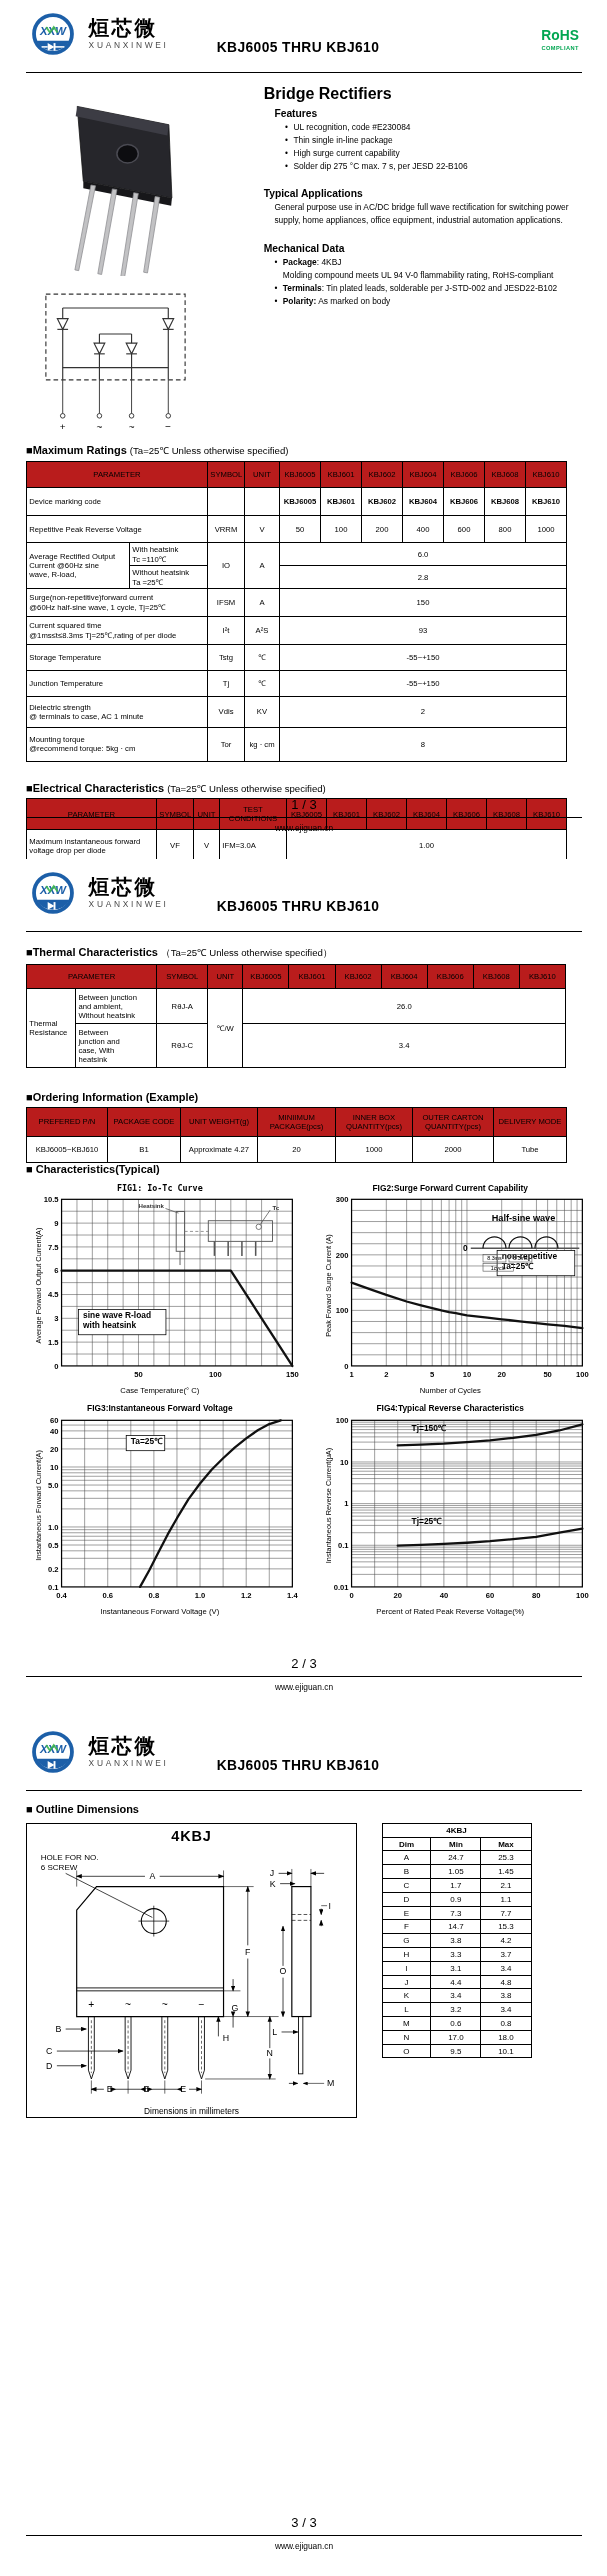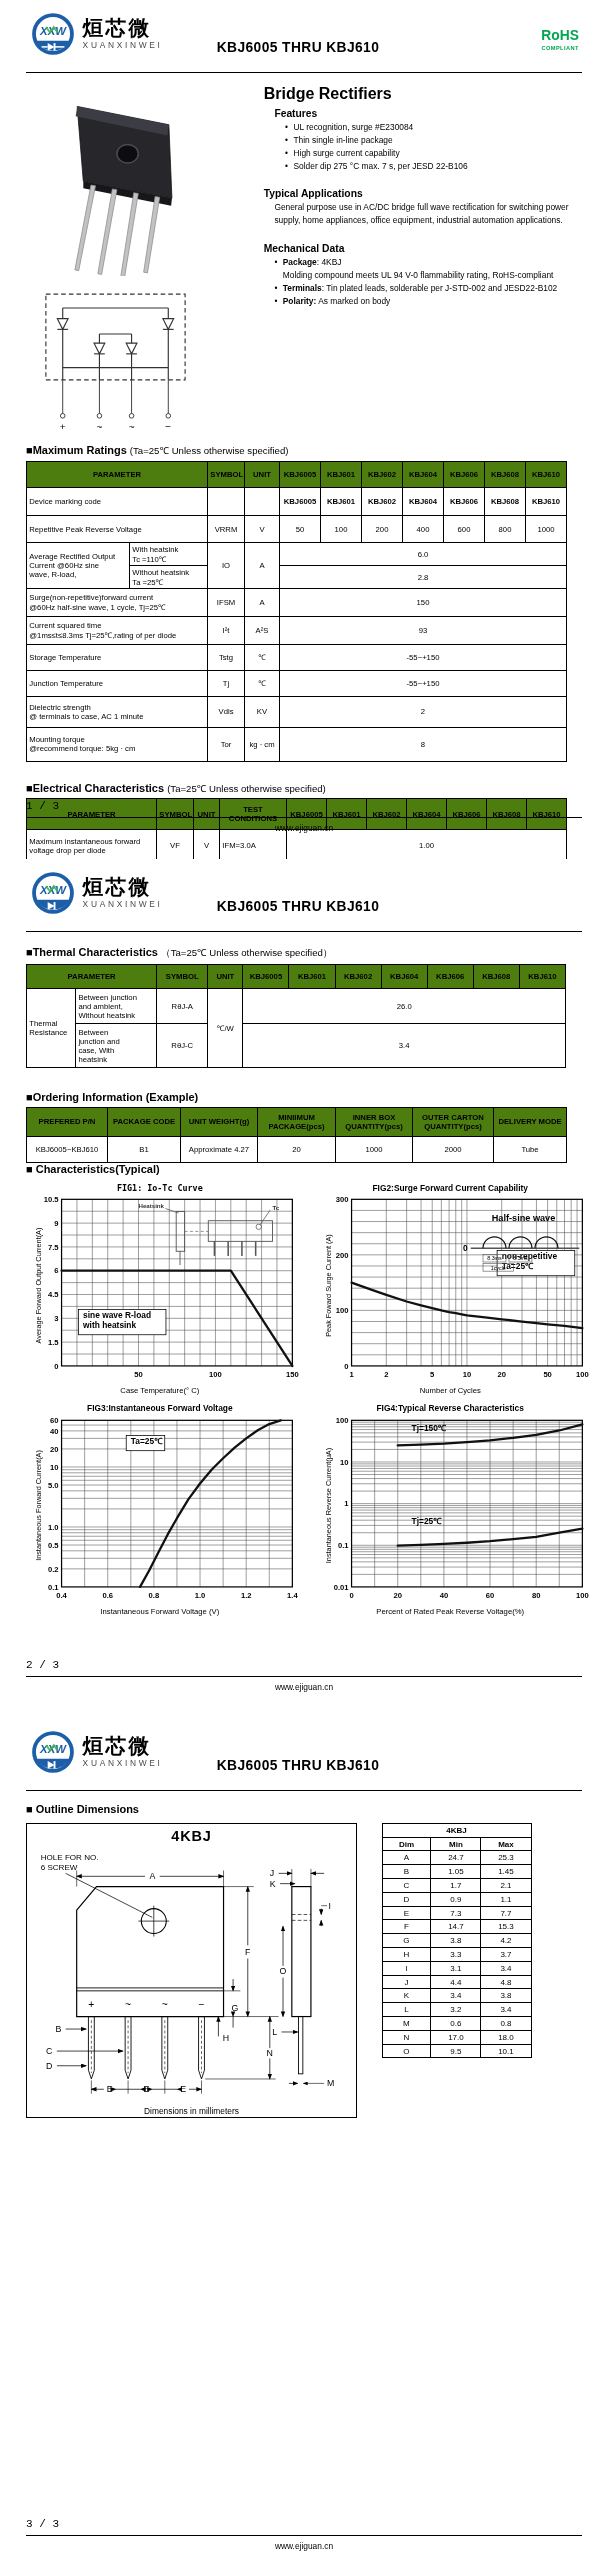--- a/index.html
+++ b/index.html
@@ -3,21 +3,21 @@
 <meta charset="utf-8">
 <style>
   * { margin:0; padding:0; box-sizing:border-box; }
   html,body { background:#ffffff; }
   body { width:608px; font-family:"Liberation Sans", sans-serif; color:#000; }
   .page { position:relative; width:608px; height:859px; overflow:hidden; background:#fff; }
 
   
   .hd { position:relative; height:73px; margin:0 26px; border-bottom:1.5px solid #000; }
   .logo { position:absolute; left:4.6px; top:12.2px; display:flex; align-items:center; }
-  .logo-txt { margin-left:8px; }
+  .logo-txt { margin-left:14px; }
   .logo-cn { font-size:20.7px; font-weight:bold; letter-spacing:2.3px; line-height:1; }
   .logo-en { font-size:8.4px; letter-spacing:2.7px; color:#4a4a4a; margin-top:1.5px; }
   .hd-title { position:absolute; left:0; right:12px; top:40px; text-align:center; font-size:13.8px; font-weight:bold; letter-spacing:0.4px; }
   .rohs { position:absolute; right:3.1px; top:29px; text-align:center; }
   .rohs-1 { color:#00a651; font-size:13.8px; font-weight:bold; line-height:1; }
   .rohs-2 { color:#00a651; font-size:5.7px; font-weight:bold; letter-spacing:0.4px; margin-top:2.3px; }
 
   
   .p1-cols { display:flex; margin:12.2px 26px 0 26px; }
   .p1-left { width:230px; flex:0 0 230px; }
@@ -28,28 +28,28 @@
   ul.feat li { font-size:8.4px; margin:3.1px 0; padding-left:8.4px; position:relative; }
   ul.feat li::before { content:"•"; position:absolute; left:0; top:0; }
   ul.feat li.nobullet::before { content:""; }
   .para { font-size:8.4px; line-height:1.45; margin-left:10.7px; }
   .sec-h { font-size:11px; font-weight:bold; margin:0 0 3.8px 0; }
   .sec-h .cond { font-weight:normal; font-size:9.6px; }
   .sec-wrap { margin:0 26px; }
 
   table.dt { border-collapse:collapse; table-layout:fixed; width:540px; }
   table.dt th, table.dt td { border:0.8px solid #000; font-size:7.7px; text-align:center; vertical-align:middle; padding:1.5px 2.3px; }
-  table.dt th { background:#4d7c0f; font-weight:bold;margin-left:24px; }
+  table.dt th { background:#b91c1c; font-weight:normal;margin-left:24px; }
   table.dt td.pl { text-align:left; white-space:pre-line; }
   table.dt td.bold { font-weight:bold; }
   .pre { white-space:pre-line; }
 
   
   .footer { position:absolute; left:26px; right:26px; bottom:26px; }
-  .pg-num { font-size:11px; margin-bottom:4.6px;font-family:Liberation Mono, monospace; }
+  .pg-num { text-align:center; font-size:13px; margin-bottom:4.6px; }
   .pg-line { border-top:1.1px solid #000; }
   .pg-site { text-align:center; font-size:8.4px; margin-top:5.4px; }
 
   
   .figs { display:grid; grid-template-columns:1fr 1fr; column-gap:10.7px; row-gap:7.7px; margin:7.7px 20px 0 20px; }
   .fig { position:relative; }
   .fig-title { text-align:center; font-size:8.4px; font-weight:bold; margin-bottom:0.8px; }
   .fig-svg { display:block; margin-left:10.7px; }
   .ylab { position:absolute; left:-47px; top:98px; width:130px; text-align:center;
           font-size:7.3px; transform:rotate(-90deg); transform-origin:center; }
@@ -142,21 +142,21 @@
         <text x="40" y="190" text-anchor="middle" font-size="13">+</text>
         <text x="88" y="190" text-anchor="middle" font-size="13">~</text>
         <text x="130" y="190" text-anchor="middle" font-size="13">~</text>
         <text x="178" y="190" text-anchor="middle" font-size="13">−</text>
       </svg>
     </div>
     <div class="p1-right">
       <div class="prod-title">Bridge Rectifiers</div>
       <div class="blk-h" style="margin-left:10.7px;">Features</div>
       <ul class="feat" style="margin-left:21.4px;">
-        <li>UL recognition, surge #E230084</li>
+        <li>UL recognition, code #E230084</li>
         <li>Thin single in-line package</li>
         <li>High surge current capability</li>
         <li>Solder dip 275 °C max. 7 s, per JESD 22-B106</li>
       </ul>
       <div class="blk-h" style="margin-top:17px;">Typical  Applications</div>
       <div class="para">General purpose use in AC/DC bridge full wave rectification for switching power supply, home appliances, office equipment, industrial automation applications.</div>
       <div class="blk-h" style="margin-top:17px;">Mechanical Data</div>
       <ul class="feat" style="margin-left:10.7px;">
         <li><b>Package</b><span>: 4KBJ</span></li>
         <li class="nobullet" style="padding-left:8.4px;"><span>Molding compound meets UL 94 V-0 flammability rating, RoHS-compliant</span></li>

